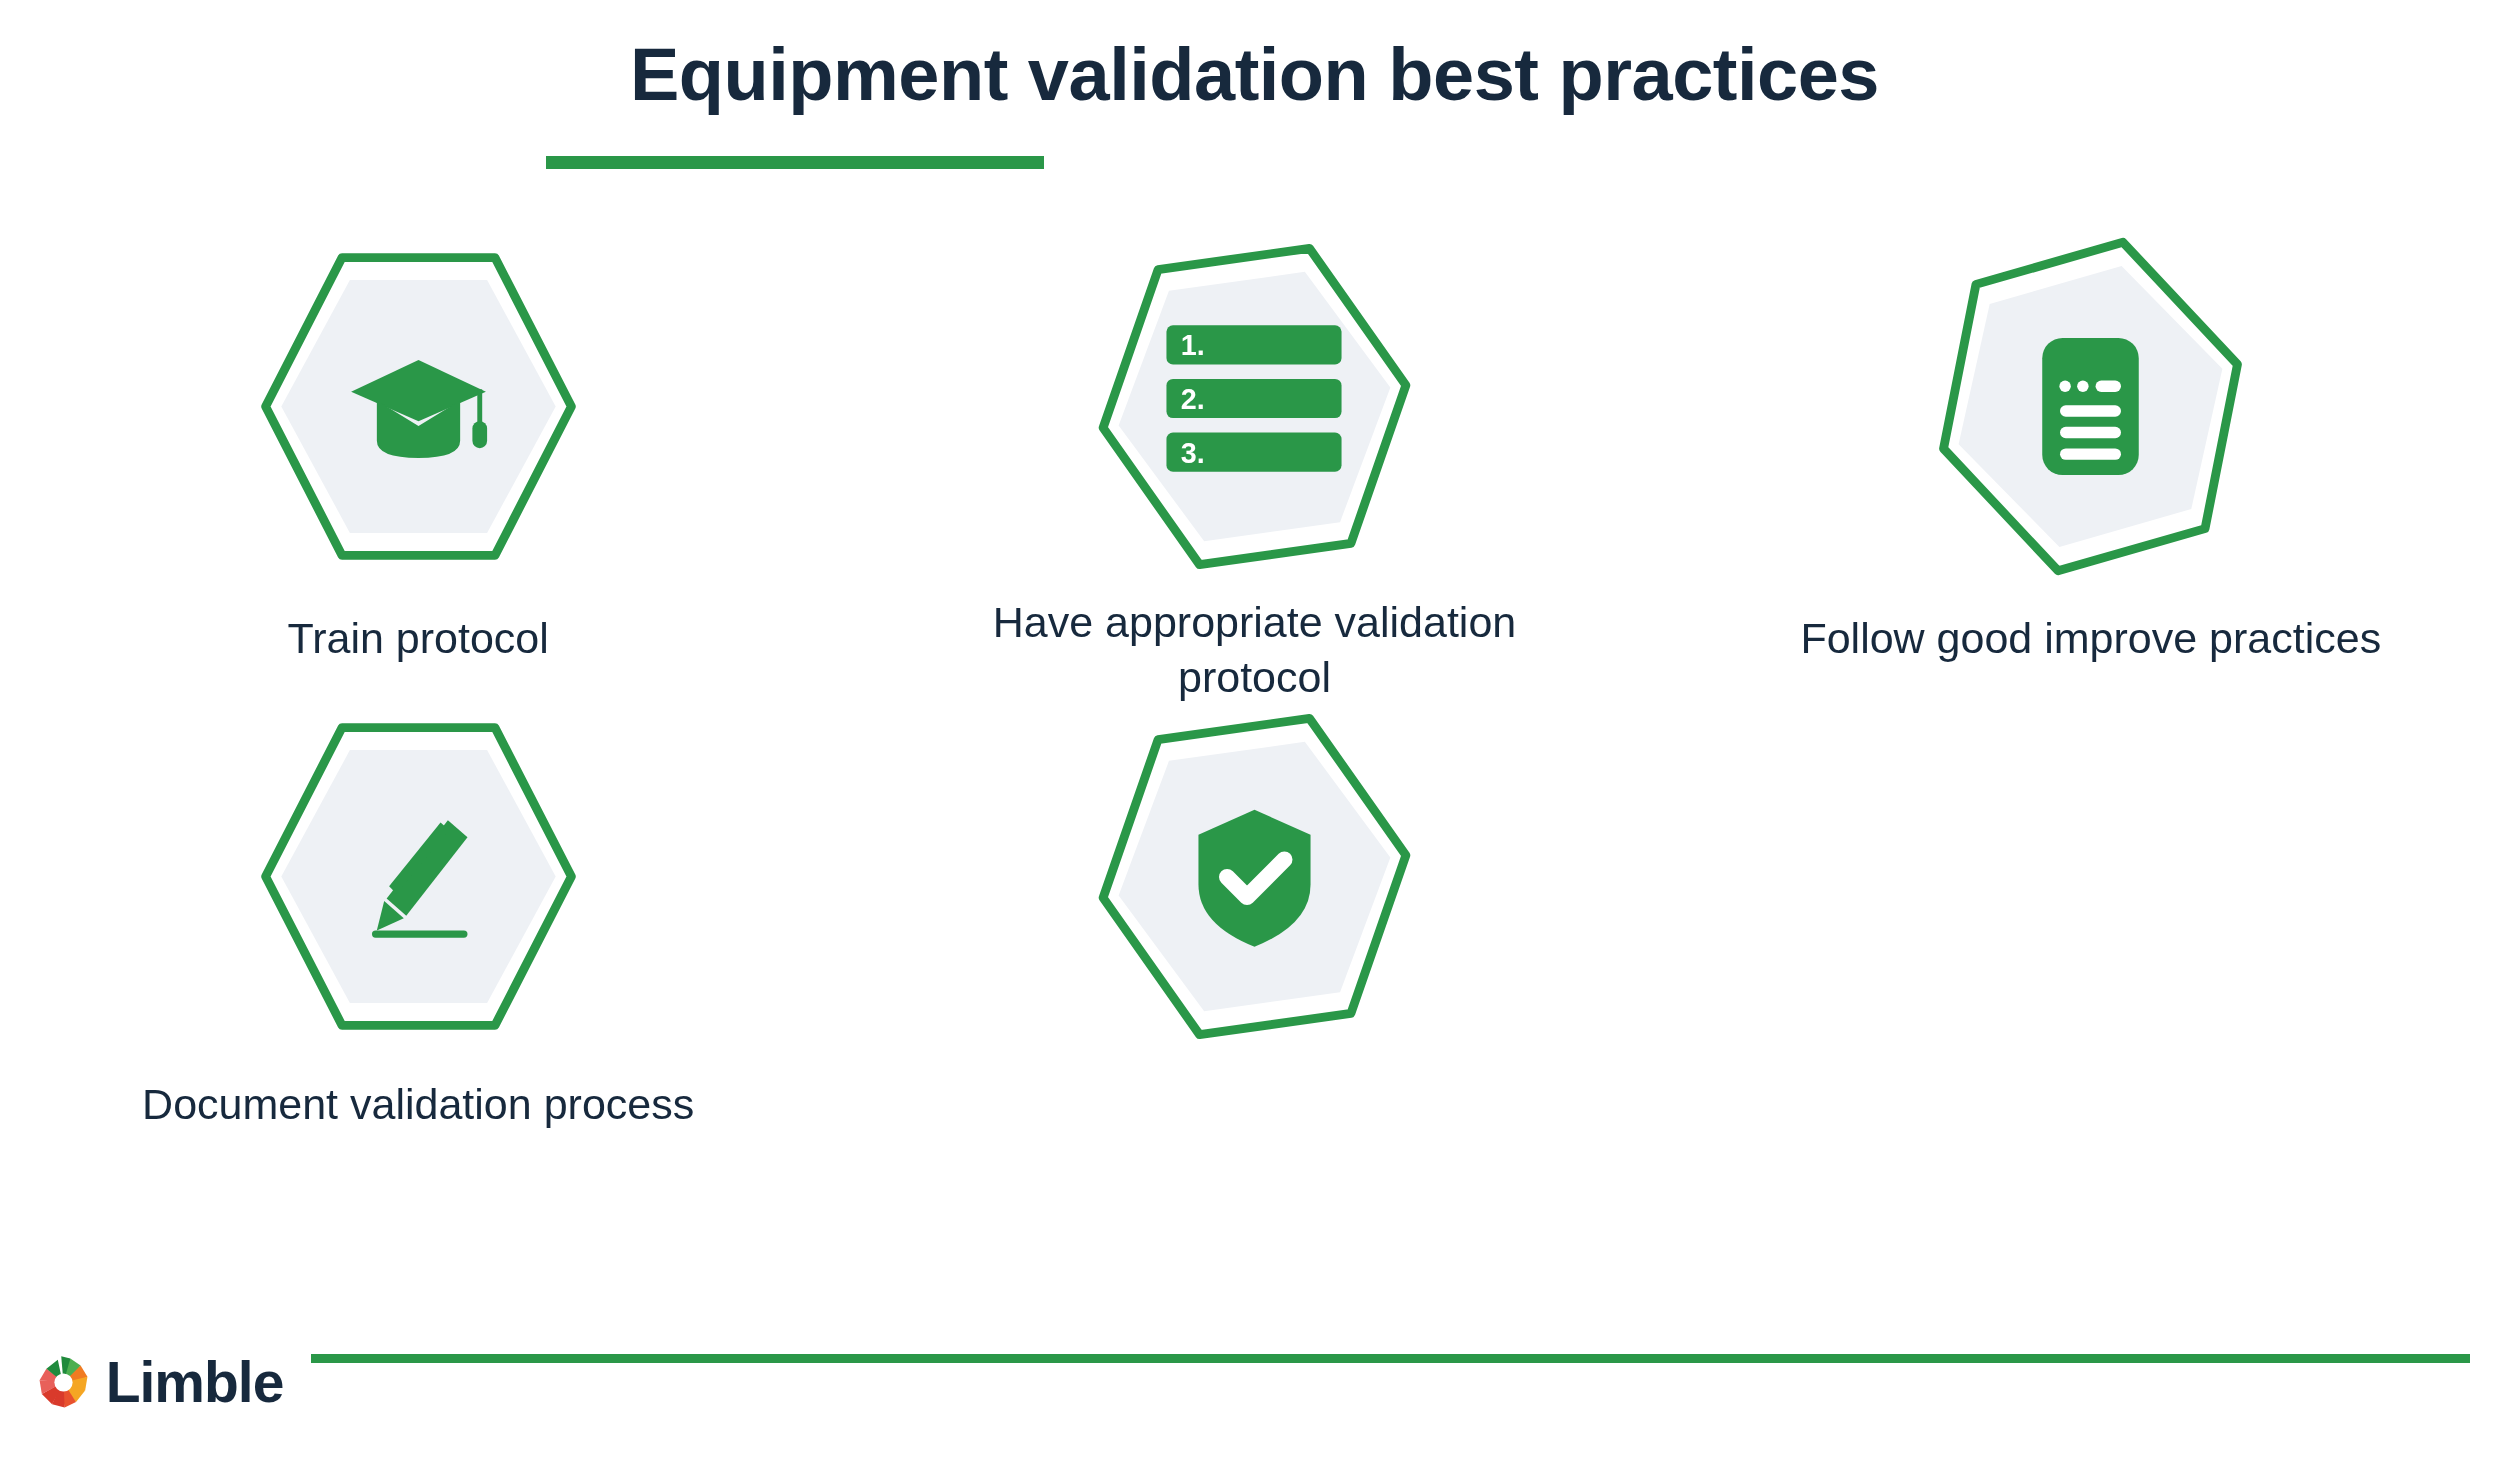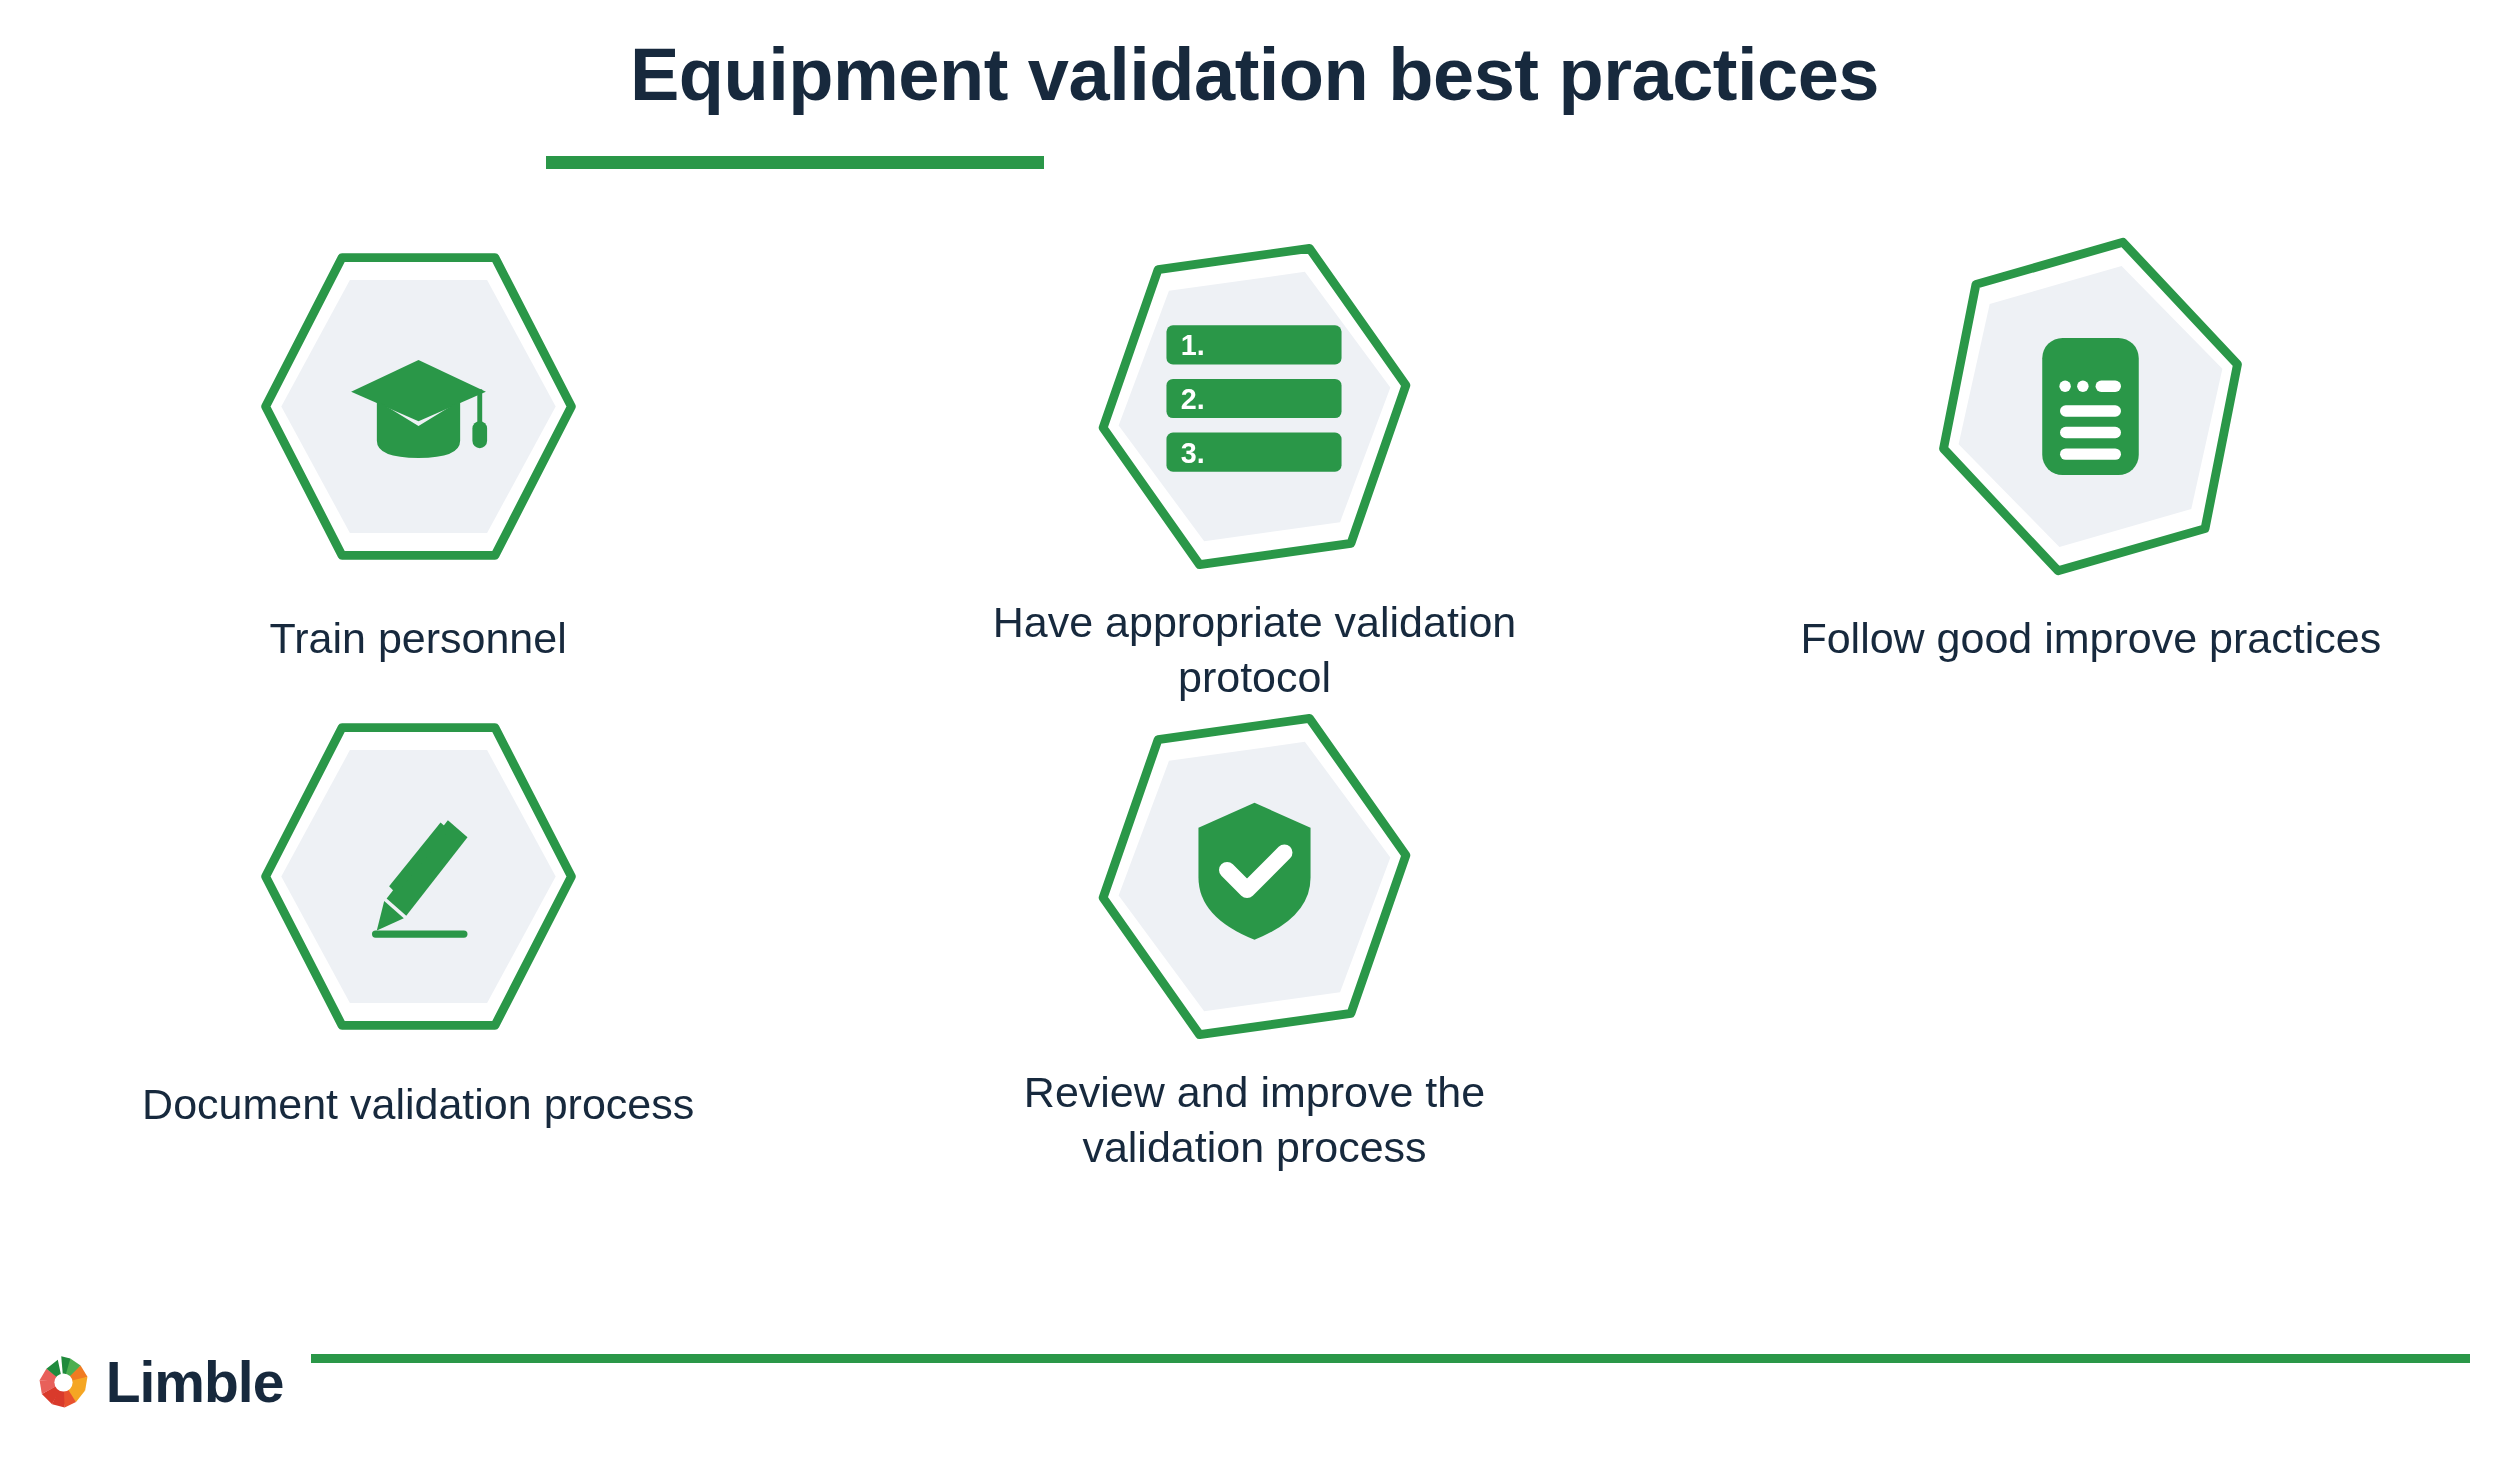--- a/index.html
+++ b/index.html
@@ -149,21 +149,21 @@
       </svg>
       <div class="hex-icon">
         <svg viewBox="0 0 120 100" width="147" height="123">
           <path d="M60 12 L115 38 L60 62 L5 38 Z" fill="#2a9748"></path>
           <path d="M26 45 L26 78 Q26 92 60 92 Q94 92 94 78 L94 45 L60 66 Z" fill="#2a9748"></path>
           <rect x="108" y="36" width="4" height="30" fill="#2a9748"></rect>
           <rect x="104" y="62" width="12" height="22" rx="6" fill="#2a9748"></rect>
         </svg>
       </div>
     </div>
-    <div class="card-caption">Train personnel</div>
+    <div class="card-caption">Train protocol</div>
   </div>
 
   <div class="card r1">
     <div class="hex-wrap">
       <svg class="hex-svg" viewBox="0 0 370 350">
         <g transform="rotate(-8 185 175)">
           <path d="M107 23 L263 23 L341 175 L263 327 L107 327 L29 175 Z" fill="none" stroke="#2a9748" stroke-width="9" stroke-linejoin="round" stroke-linecap="round"></path>
           <path d="M115 46 L255 46 L325 175 L255 304 L115 304 L45 175 Z" fill="#eef1f5" stroke="none"></path>
         </g>
       </svg>
@@ -232,21 +232,20 @@
           <path d="M115 46 L255 46 L325 175 L255 304 L115 304 L45 175 Z" fill="#eef1f5" stroke="none"></path>
         </g>
       </svg>
       <div class="hex-icon">
         <svg viewBox="0 0 110 120" width="137" height="150">
           <path d="M55 6 L100 26 L100 66 Q100 98 55 116 Q10 98 10 66 L10 26 Z" fill="#2a9748"></path>
           <path d="M33 60 L49 76 L79 46" fill="none" stroke="#ffffff" stroke-width="13" stroke-linecap="round" stroke-linejoin="round"></path>
         </svg>
       </div>
     </div>
-    <div class="card-caption">Review and improve the validation process</div>
   </div>
 
 
 </div>
 
 <div class="footer">
   <div class="logo">
     <svg class="logo-mark" viewBox="0 0 100 100">
       <g>
         <path d="M50 50 L46 4 L62 8 L58 50 Z" fill="#1f8a3c"></path>

